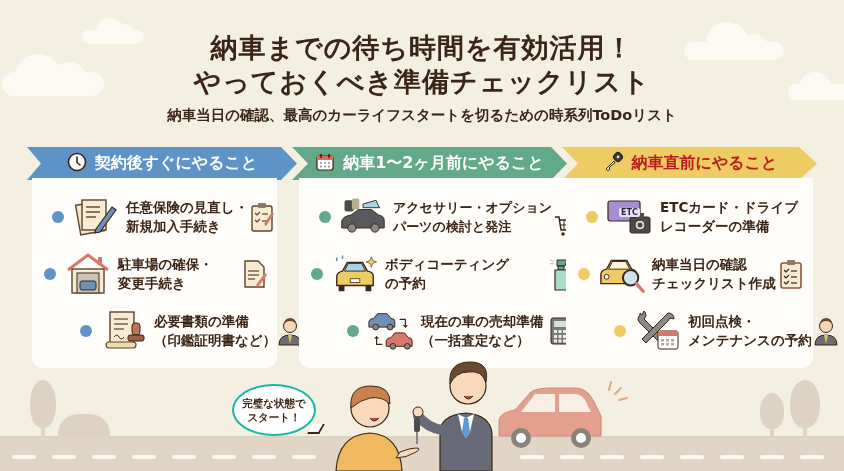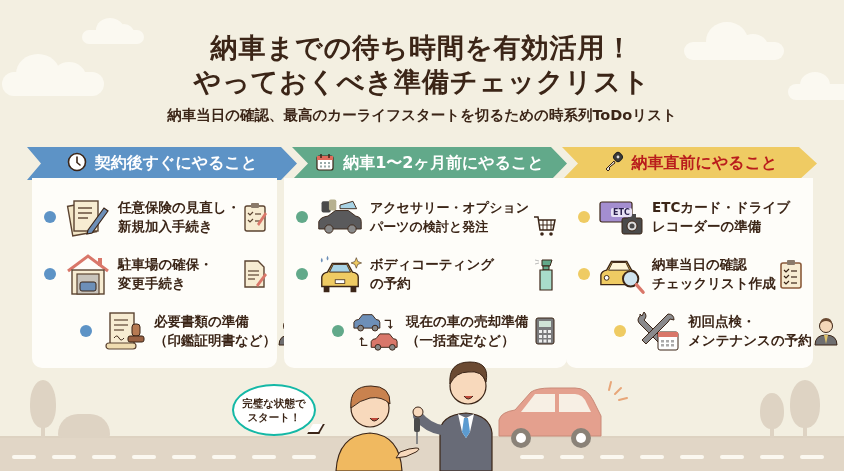--- a/index.html
+++ b/index.html
@@ -45,29 +45,29 @@
   .banner.b2 { left: 292px; width: 275px; background: #62a98a; color: #fff;
     clip-path: polygon(0 0, calc(100% - 16px) 0, 100% 50%, calc(100% - 16px) 100%, 0 100%, 16px 50%); }
   .banner.b3 { left: 562px; width: 255px; background: #efcb63; color: #b91c1c;
     clip-path: polygon(0 0, calc(100% - 18px) 0, 100% 50%, calc(100% - 18px) 100%, 0 100%, 16px 50%); }
 
   .panel {
     position: absolute; top: 178px; height: 190px; background: #fefdf9;
     border-radius: 0 0 10px 10px;
   }
   .panel.p1 { left: 32px; width: 245px; }
-  .panel.p2 { left: 284px; width: 283px; }
+  .panel.p2 { left: 299px; width: 283px; }
   .panel.p3 { left: 566px; width: 247px; }
 
   .item { position: absolute; left: 0; right: 0; height: 50px; display: flex; align-items: center; }
   .item .dot { width: 12px; height: 12px; border-radius: 50%; margin-left: 12px; flex: none; }
-  .item .ic { width: 48px; height: 44px; margin-left: 8px; flex: none; display: flex; align-items: center; justify-content: center; }
+  .item .ic { width: 48px; height: 44px; margin-left: 8px; flex: none; display: flex; justify-content: center; }
   .item .txt { margin-left: 6px; font-size: 13.5px; font-weight: bold; line-height: 19px; color: #3b2517; flex: 1; white-space: nowrap; }
   .item .ic2 { width: 28px; height: 34px; margin-right: 8px; flex: none; display: flex; align-items: center; justify-content: center; }
-  .i1 { top: 14px; } .i2 { top: 71px; font-family: Liberation Serif, serif; } .i3 { top: 128px; padding-left: 36px; }
+  .i1 { top: 14px; padding-left: 8px; } .i2 { top: 71px; font-family: Liberation Serif, serif; } .i3 { top: 128px; padding-left: 36px; }
 
   .road { position: absolute; left: 0; top: 438px; width: 844px; height: 33px; background: #e1d6c6; }
   .road-sky-edge { position: absolute; left: 0; top: 436px; width: 844px; height: 2px; background: #ddd2c1; }
   .lane { position: absolute; top: 455px; height: 4px; width: 24px; background: #fbf8f0; border-radius: 2px; }
   .tree { position: absolute; background: #ded3c3; border-radius: 50% 50% 45% 45%; }
   .trunk { position: absolute; background: #ded3c3; width: 4px; }
   .bush { position: absolute; background: #ded3c3; border-radius: 20px 20px 4px 4px; }
 
   .bubble {
     position: absolute; left: 232px; top: 384px; width: 84px; height: 52px;

